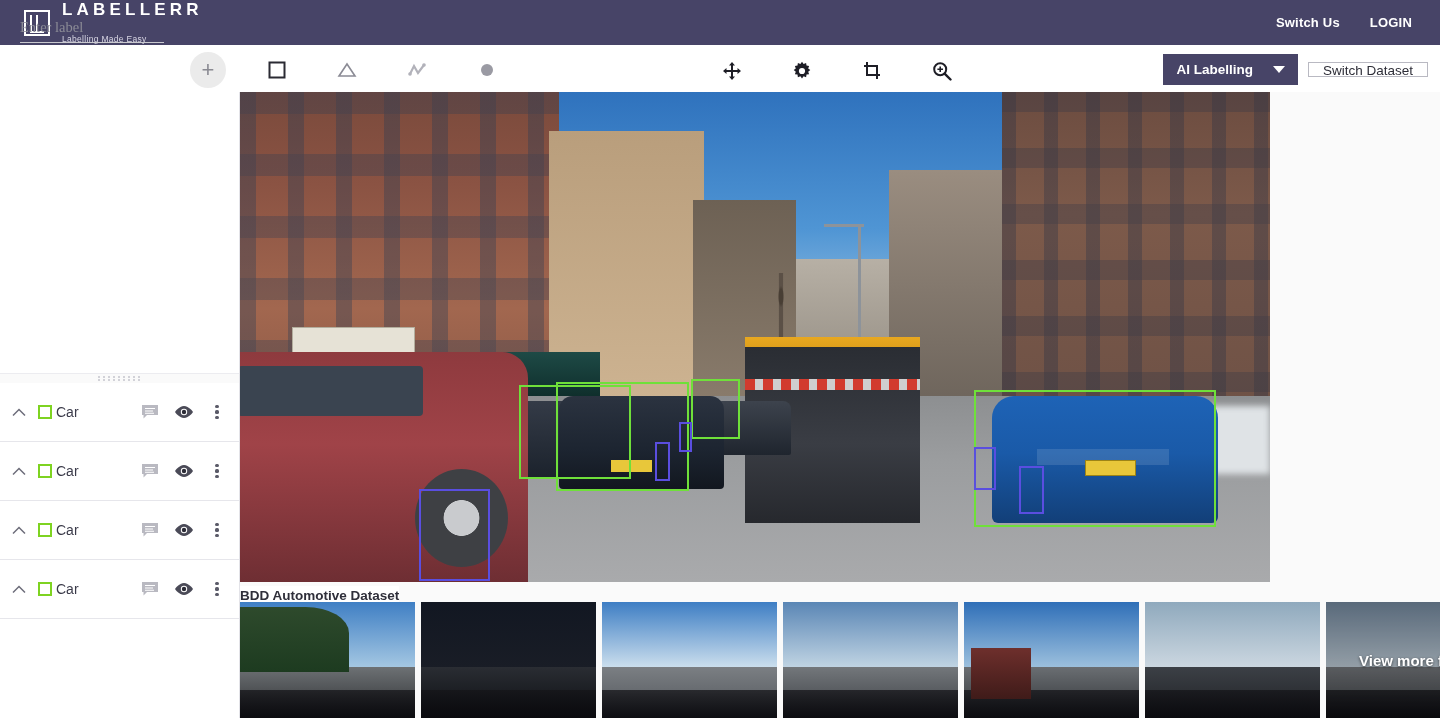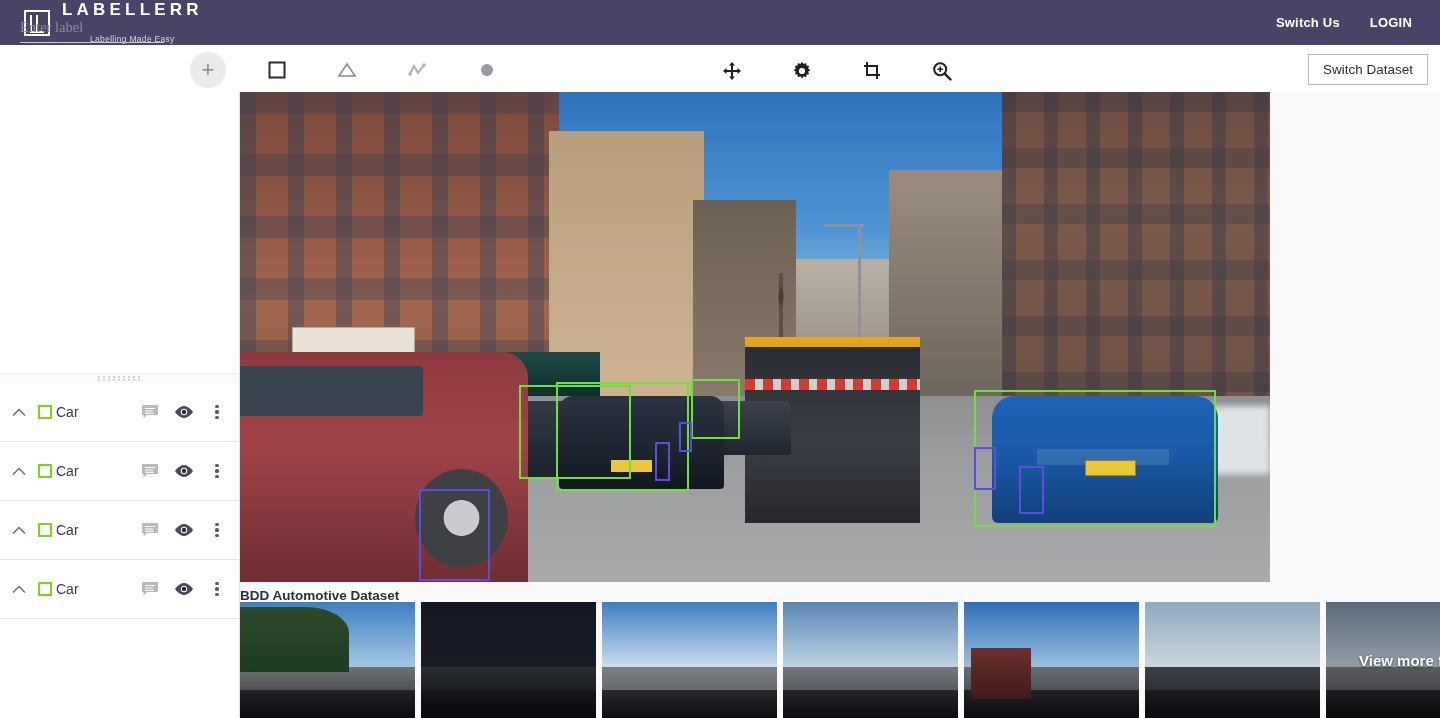--- a/index.html
+++ b/index.html
@@ -29,21 +29,21 @@
   .logo-mark::before {
     content: ""; position: absolute;
     left: 4px; top: 3px; width: 8px; height: 16px;
     border-left: 2px solid #fff; border-bottom: 2px solid #fff;
   }
   .logo-mark::after {
     content: ""; position: absolute;
     left: 10px; top: 3px; width: 6px; height: 16px;
     border-left: 2px solid #fff; border-bottom: 2px solid #fff;
   }
-  .logo-text { display: flex; flex-direction: column; justify-content: center; align-items: center; }
+  .logo-text { display: flex; flex-direction: column; justify-content: center; }
   .logo-name {
     color: #ffffff; font-size: 17px; font-weight: bold;
     letter-spacing: 4.2px; line-height: 18px;
   }
   .logo-tag {
     color: #d8d6e4; font-size: 8.5px; letter-spacing: 0.3px;
     line-height: 12px; margin-top: 14px;
   }
   .topbar-right {
     margin-left: auto; display: flex; align-items: center;
@@ -106,21 +106,21 @@
     background: #474467; color: #fff; border: none;
     height: 31px; padding: 0 13px;
     font-size: 13.5px; font-weight: bold;
     display: flex; align-items: center; gap: 20px;
     cursor: pointer; font-family: "Liberation Sans", sans-serif;
   }
   .caret { width: 0; height: 0; border-left: 6px solid transparent;
     border-right: 6px solid transparent; border-top: 7px solid #fff; }
   .switch-btn {
     background: #ffffff; color: #2e2e38;
-    border: 1px solid #b9b9c2; height: 31px; padding: 0 14px;
+    border: 1px solid #b9b9c2; height: 15px; padding: 0 14px;
     font-size: 13.5px; cursor: pointer;
     font-family: "Liberation Sans", sans-serif;
   }
 
   
   .left-panel {
     position: absolute; left: 0; top: 92px;
     width: 240px; height: 626px;
     background: #ffffff;
     border-right: 1px solid #e3e3e8;
@@ -453,20 +453,24 @@
   <div class="tool-ic">
     <svg width="20" height="20" viewBox="0 0 20 20">
         <circle cx="8.2" cy="8.2" r="6" fill="none" stroke="#1e1e26" stroke-width="2"></circle>
         <path d="M12.6 12.6 L18.5 18.5" stroke="#1e1e26" stroke-width="2.4" stroke-linecap="round"></path>
         <path d="M5.4 8.2 H11 M8.2 5.4 V11" stroke="#1e1e26" stroke-width="1.6"></path>
       </svg>
   </div>
 </div>
 
 <div class="right-actions">
+  <button class="ai-btn">
+    <span>AI Labelling</span>
+    <span class="caret"></span>
+  </button>
   <button class="switch-btn">Switch Dataset</button>
 </div>
 
 <div class="left-panel">
   <div class="panel-upper"></div>
   <div class="grip">
     <div class="grip-dots"></div>
   </div>
   <div class="ann-list">
 

